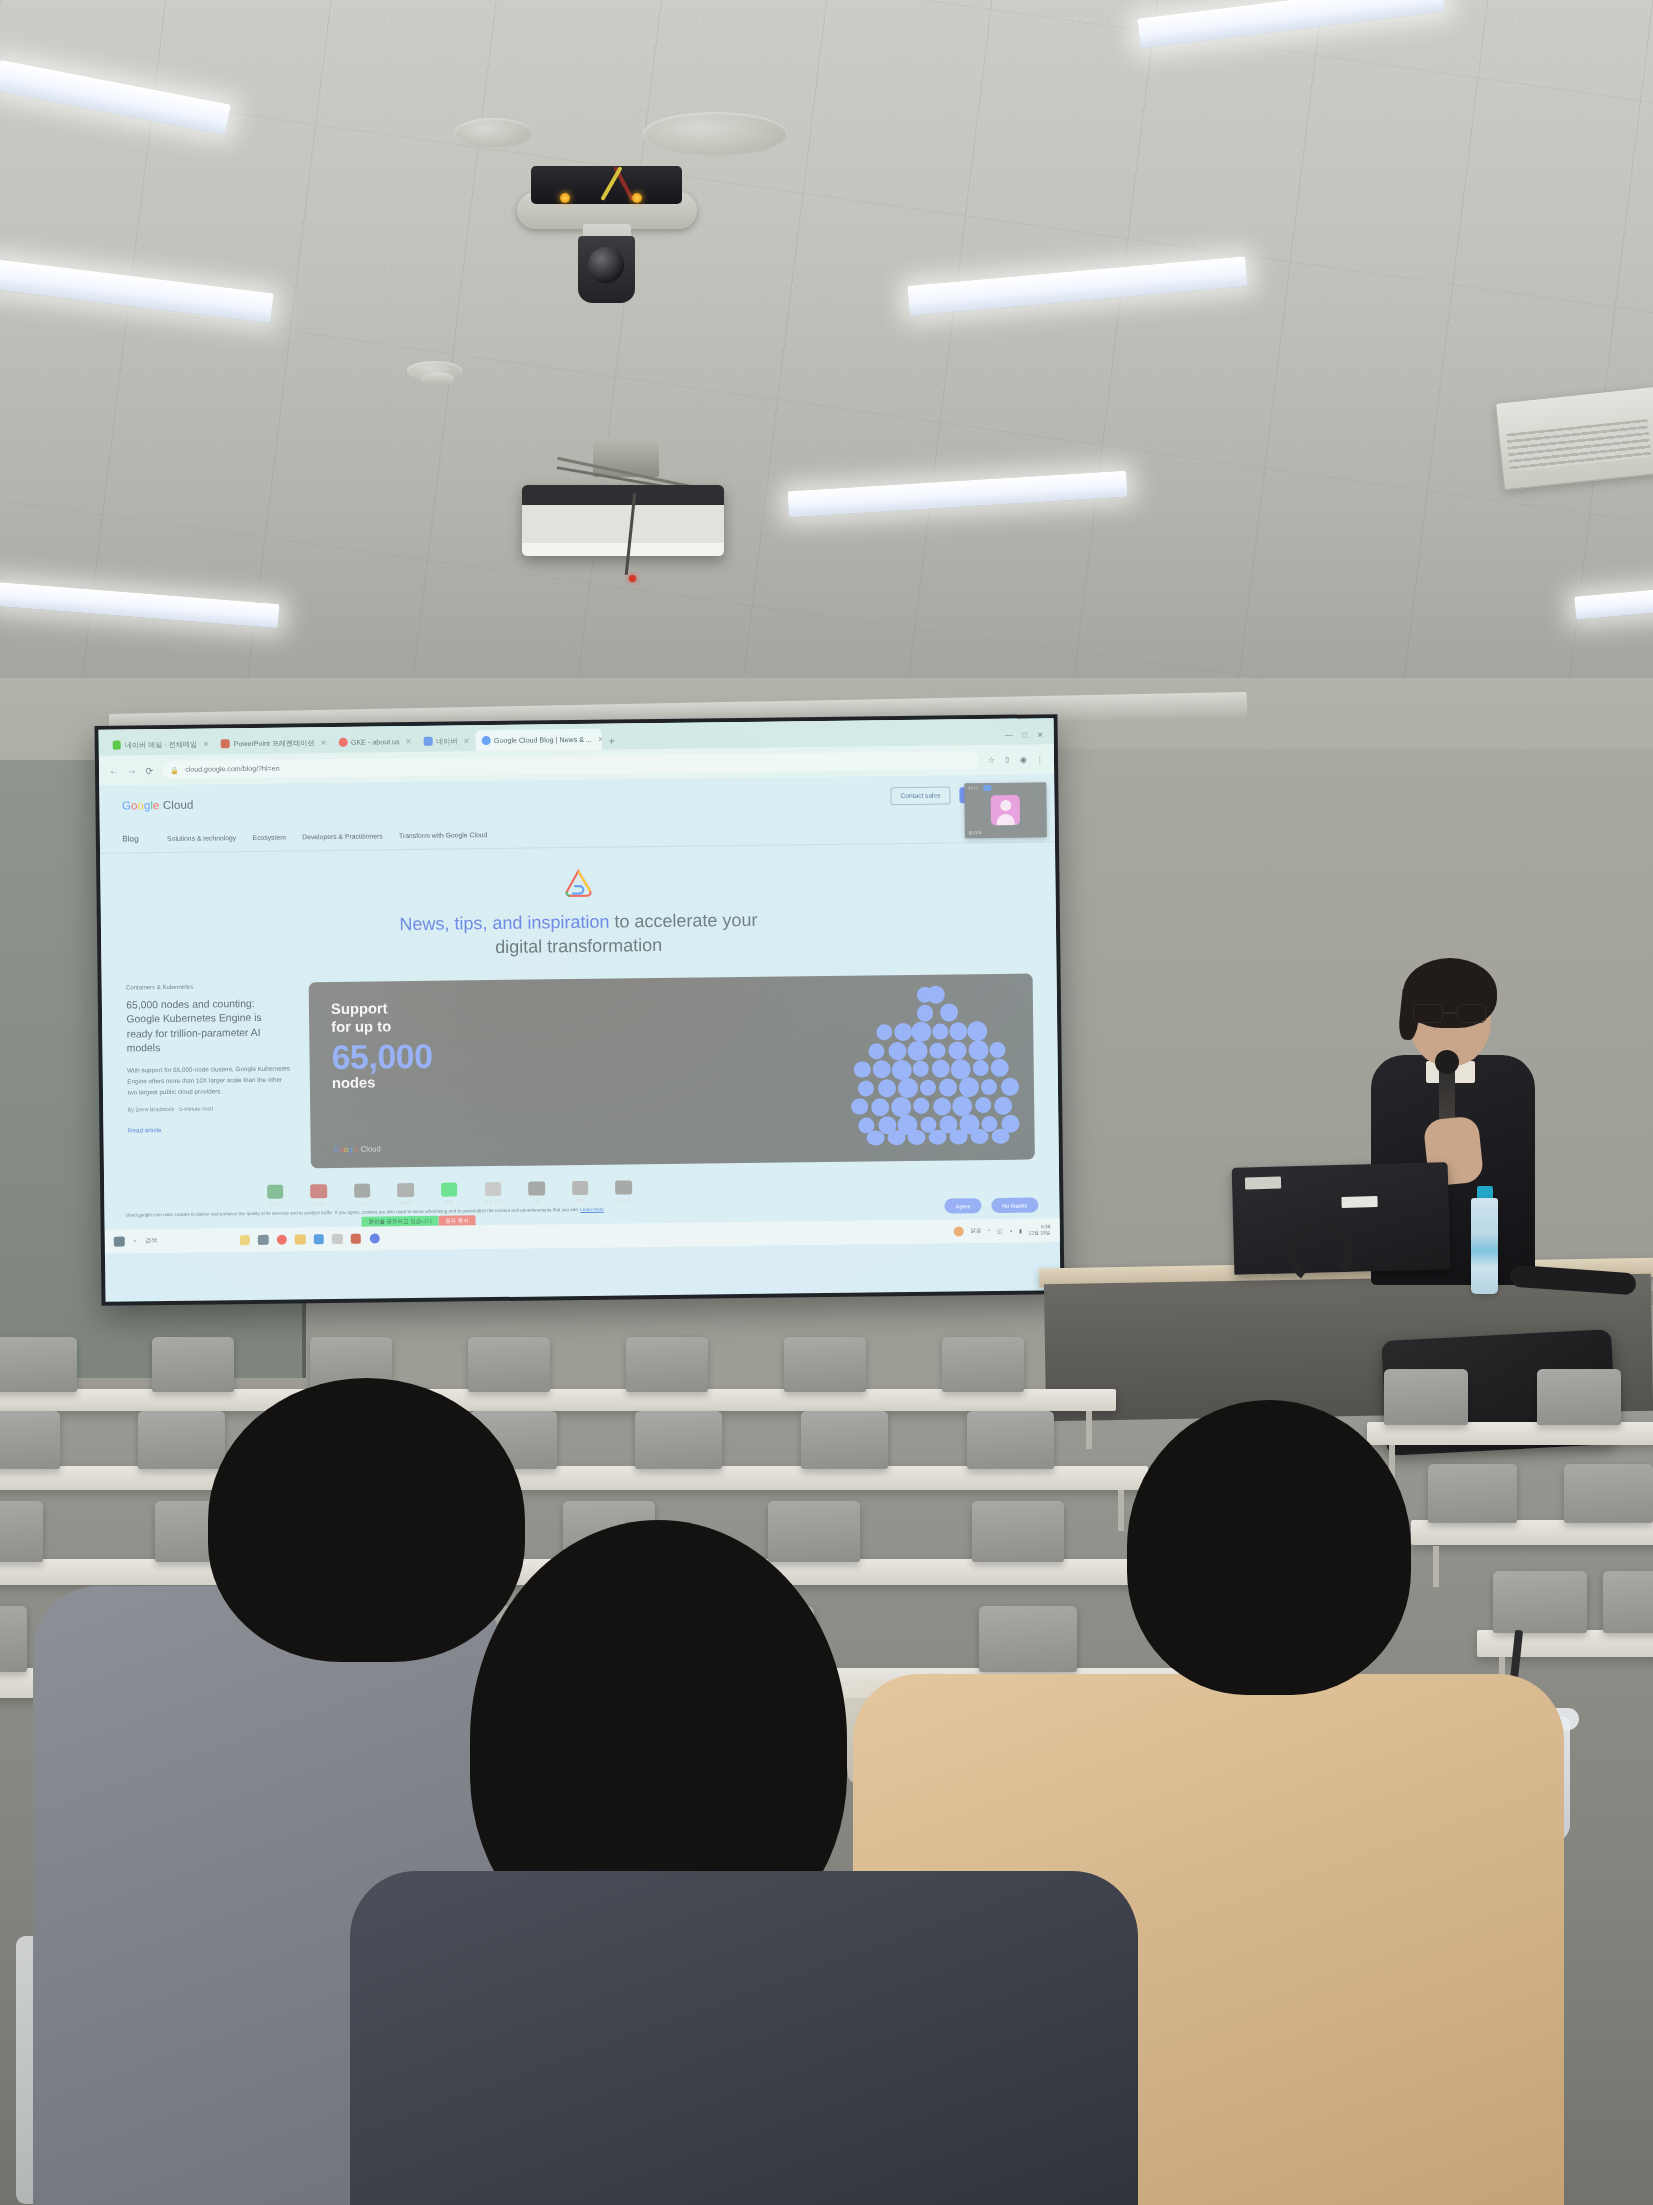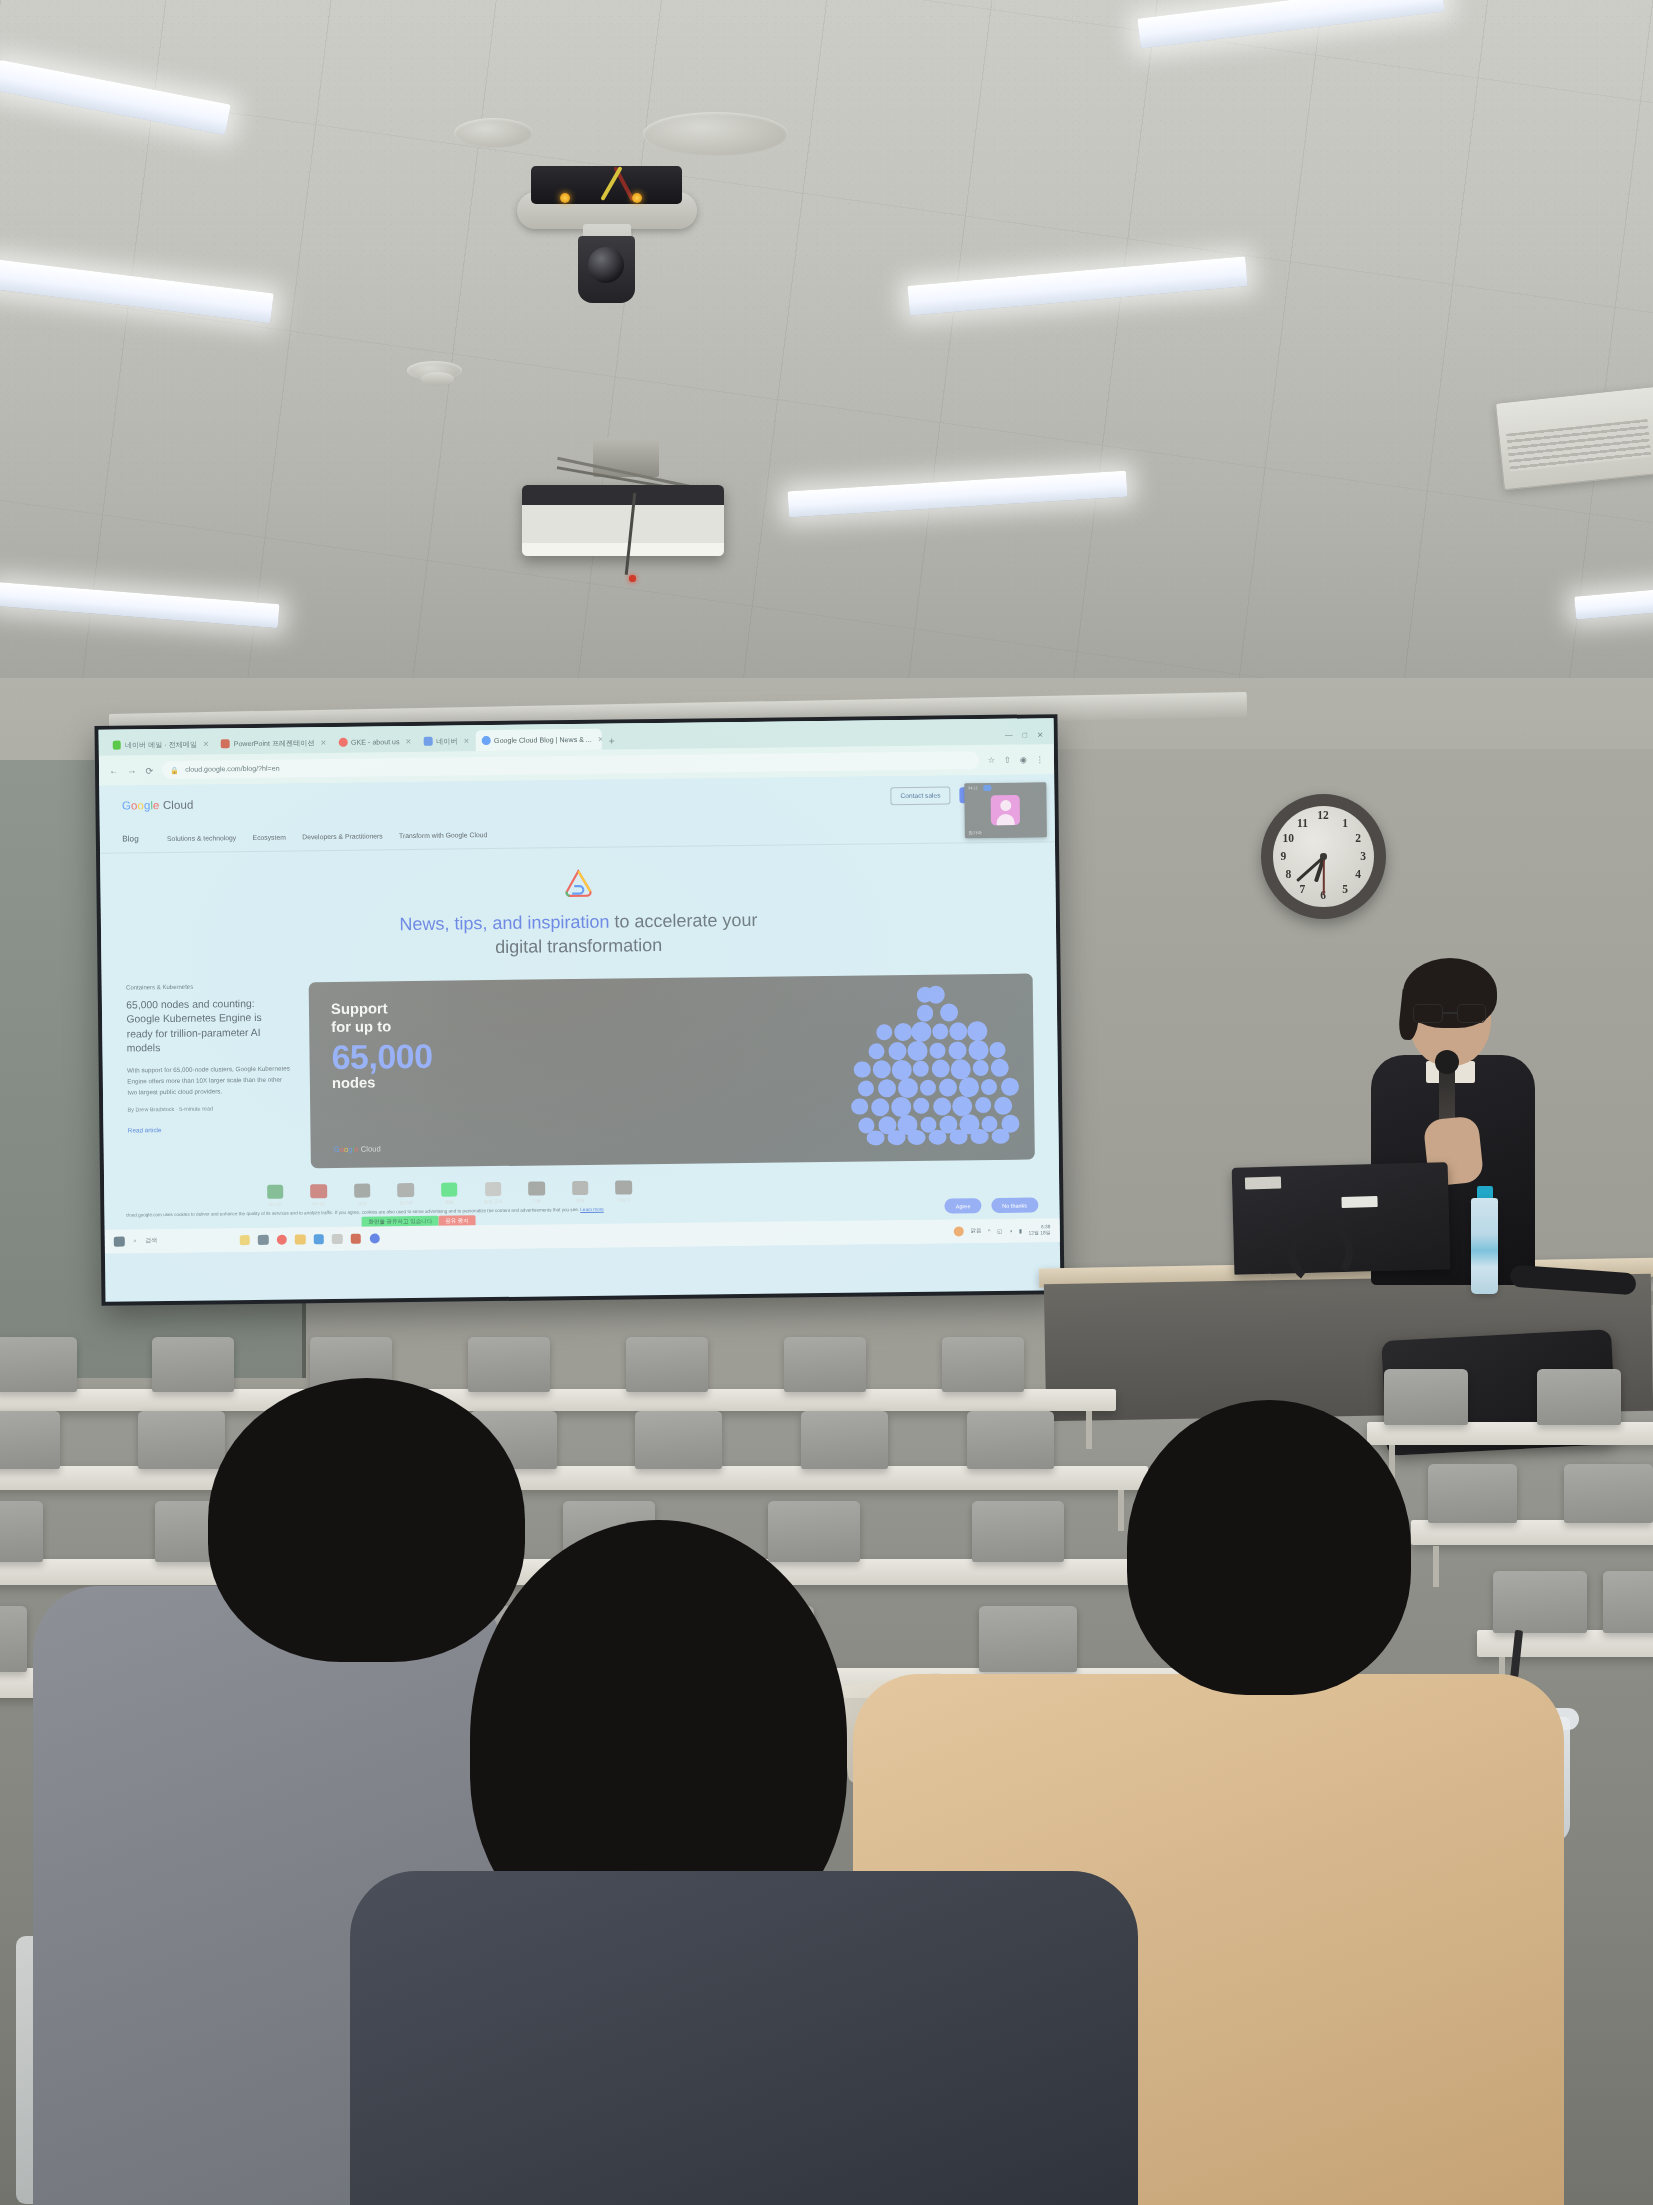--- a/index.html
+++ b/index.html
@@ -365,40 +365,20 @@
     </div>
   </div>
 
   <div class="wall">
     <div class="wall-tex"></div>
   </div>
   <div class="chalkboard"></div>
   <div class="board-right"></div>
   <div class="board-tray"></div>
 
-  <div class="clock">
-    <div class="clock-face">
-      <span class="cn" style="left:43px; top:3.3px;">12</span>
-      <span class="cn" style="left:65px; top:11px;">1</span>
-      <span class="cn" style="left:78px; top:26px;">2</span>
-      <span class="cn" style="left:83px; top:44px;">3</span>
-      <span class="cn" style="left:78px; top:62px;">4</span>
-      <span class="cn" style="left:65px; top:77px;">5</span>
-      <span class="cn" style="left:43px; top:83px;">6</span>
-      <span class="cn" style="left:22.4px; top:77px;">7</span>
-      <span class="cn" style="left:8.2px; top:62px;">8</span>
-      <span class="cn" style="left:3.3px; top:44px;">9</span>
-      <span class="cn" style="left:8.2px; top:26px;">10</span>
-      <span class="cn" style="left:22.4px; top:11px;">11</span>
-      <div class="hand h-hour"></div>
-      <div class="hand h-min"></div>
-      <div class="hand h-sec"></div>
-      <div class="h-pin"></div>
-    </div>
-  </div>
 
   <div class="floor"></div>
 
   <div class="screen-top-roll"></div>
   <div class="screen-frame">
     <div class="screen">
 
       <div class="bchrome">
         <div class="tabstrip">
           <div class="tab">

